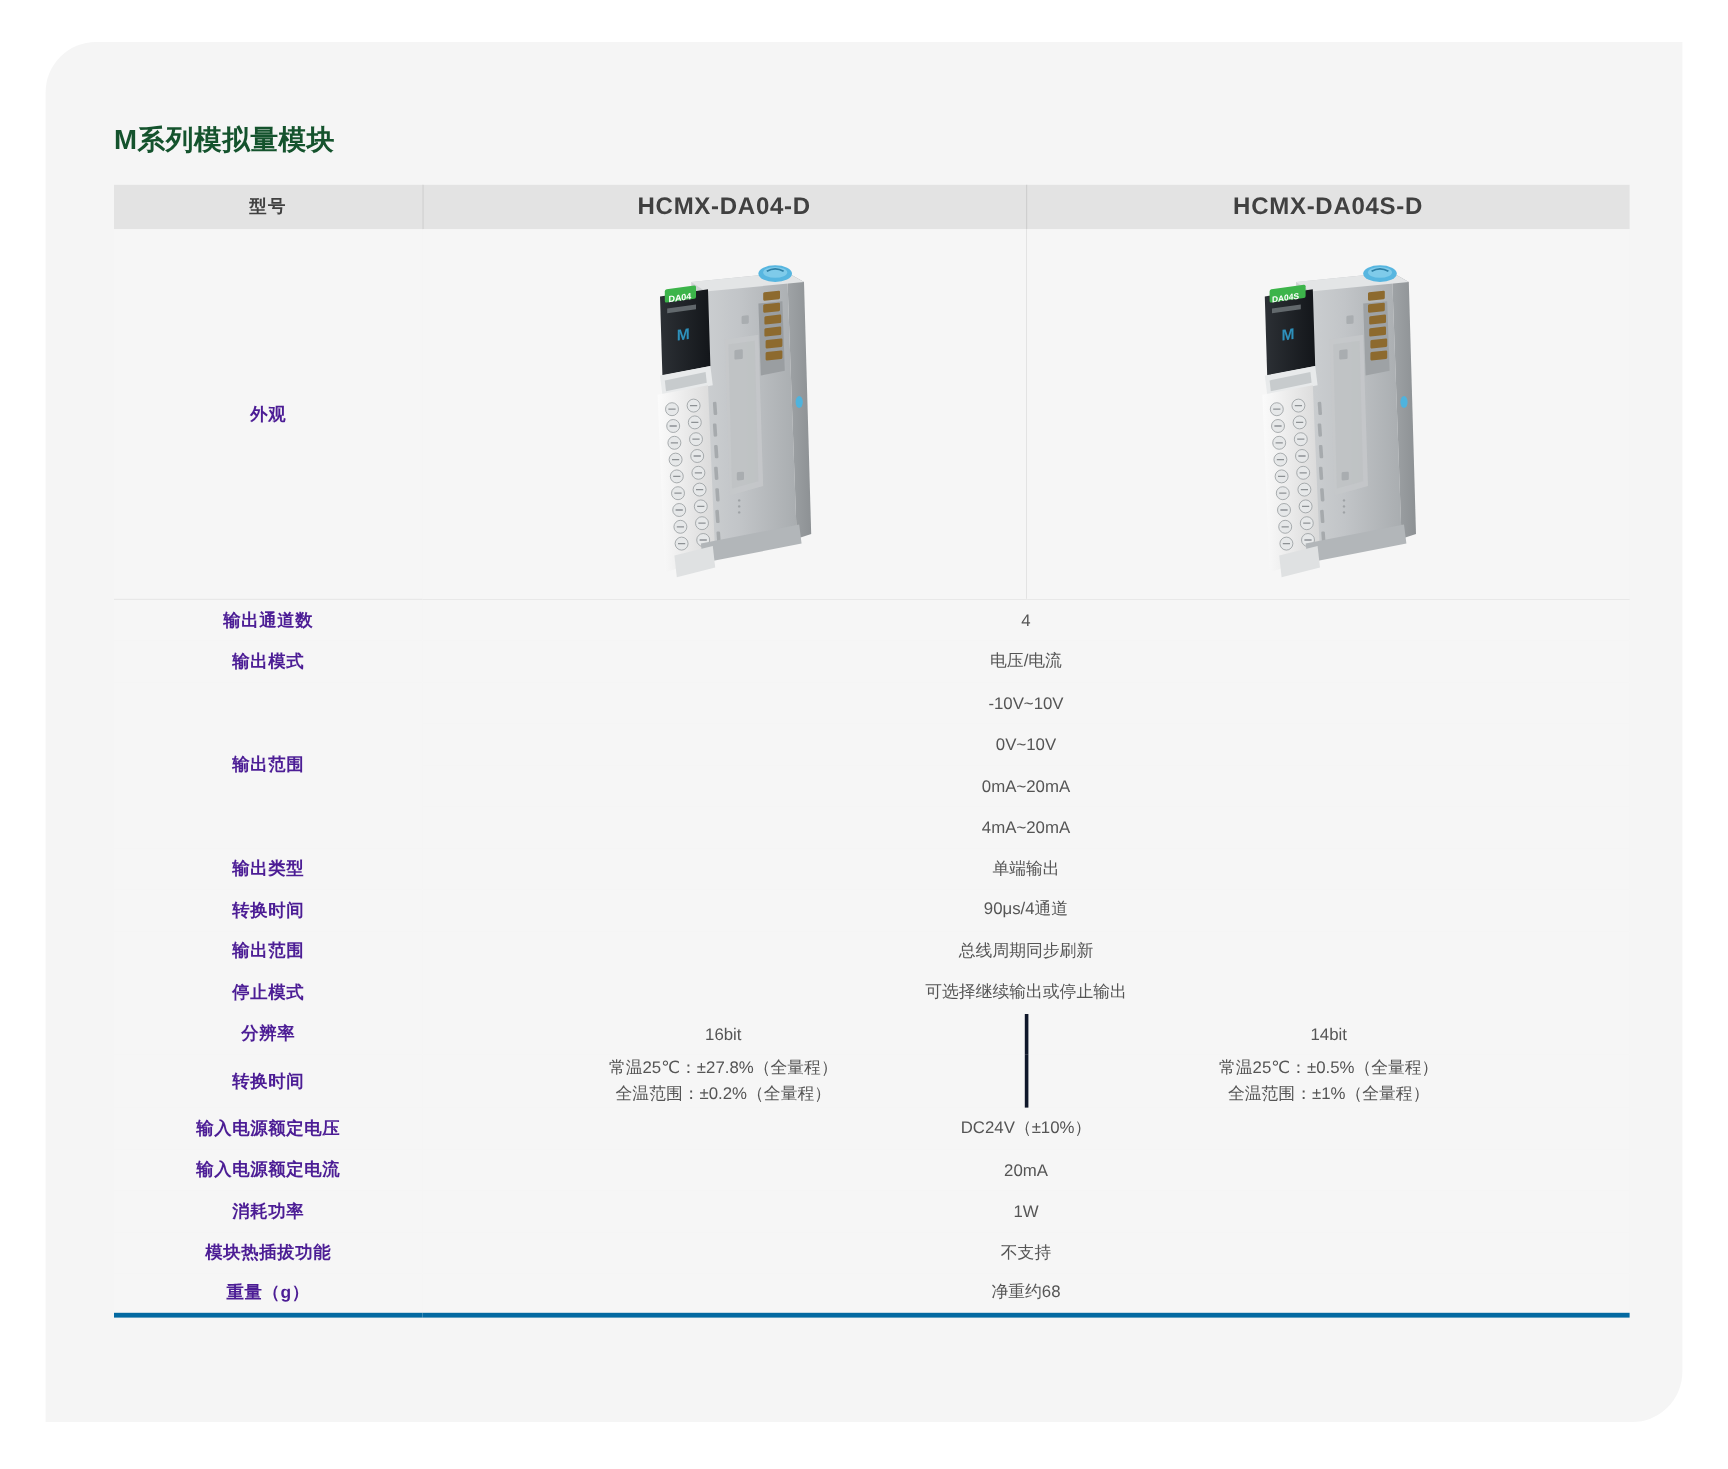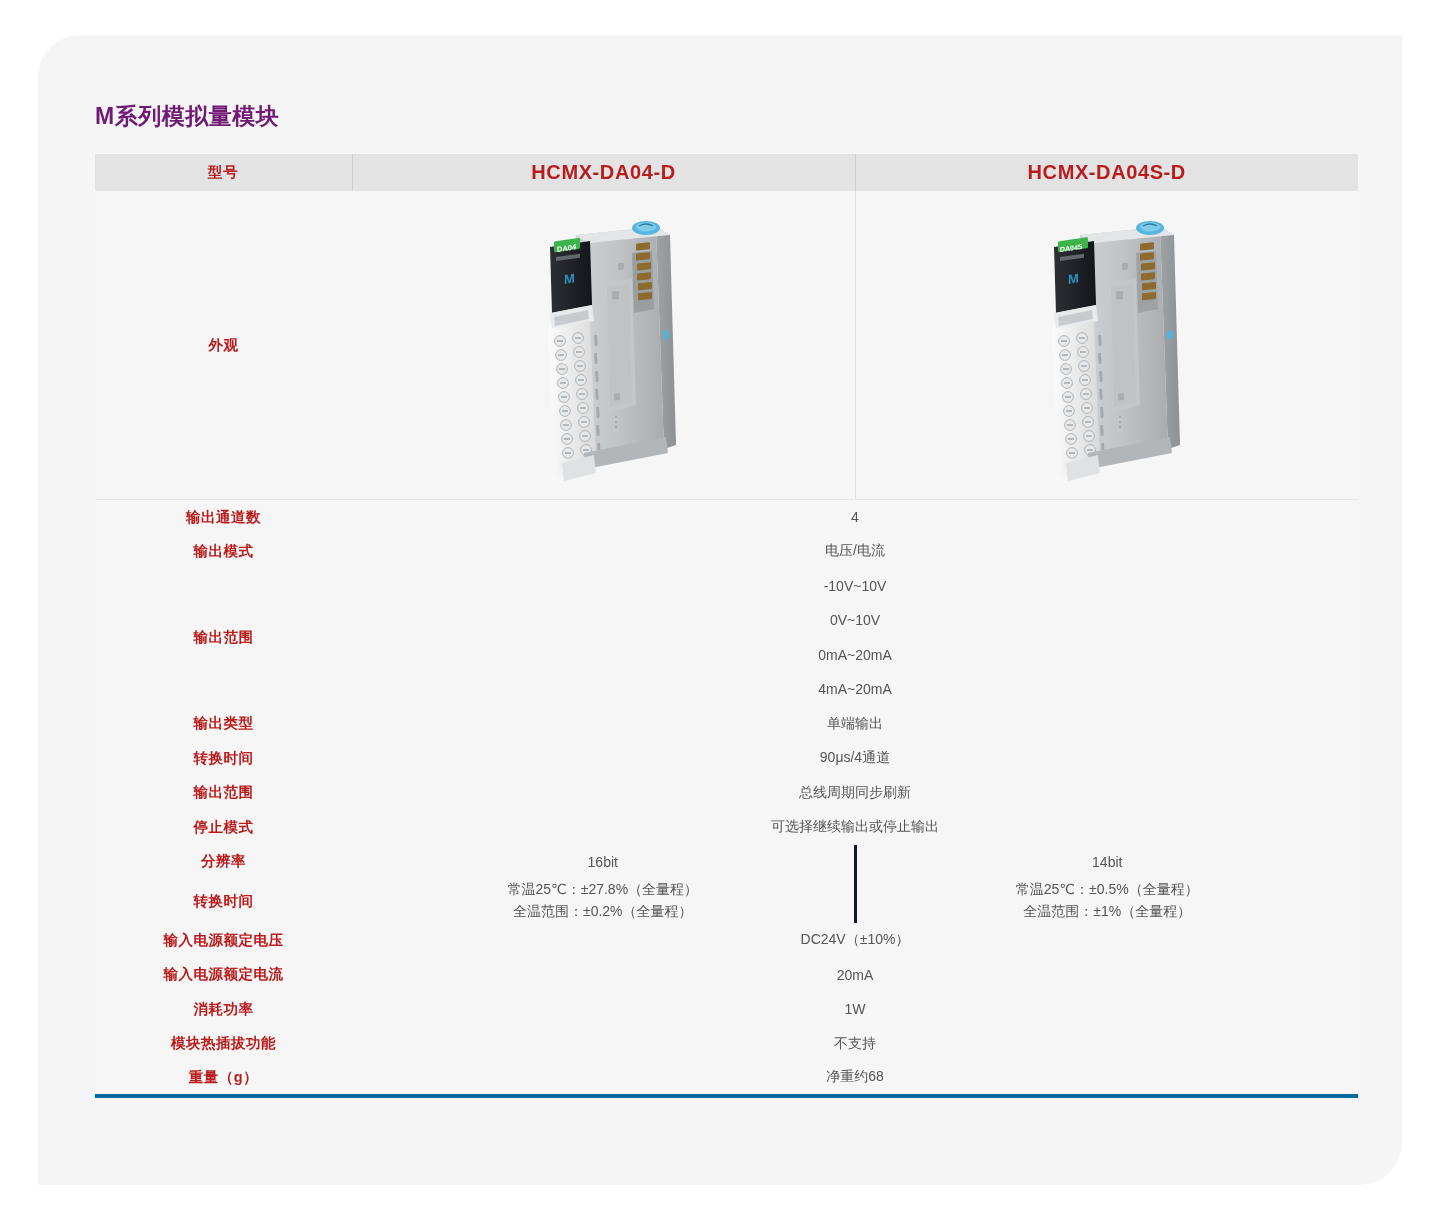--- a/index.html
+++ b/index.html
@@ -17,21 +17,21 @@
     width: 1364px; height: 1150px;
     background: #f5f5f5;
     border-radius: 42px 0 42px 0;
   }
 
   .title {
     position: absolute;
     left: 57px; top: 66px;
     font-size: 23px;
     font-weight: bold;
-    color: #701a75;
+    color: #14532d;
     letter-spacing: 0.5px;
   }
 
   
   .spec-table {
     position: absolute;
     left: 57px; top: 119px;
     width: 1263px;
     border-collapse: collapse;
     table-layout: fixed;
@@ -46,42 +46,42 @@
     vertical-align: middle;
     text-align: center;
   }
 
   
   thead tr { height: 37px; }
   thead th {
     background: #e3e3e3;
     font-size: 14.5px;
     font-weight: bold;
-    color: #b91c1c;
+    color: #404040;
     border-top: 2px solid #8c8c8c;
     border-bottom: 1px solid #d0d0d0;
   }
   thead th.h-label { letter-spacing: 1px; }
   thead th.h-model {
     font-size: 20px;
     letter-spacing: 0.6px;
     border-left: 1px solid #cfcfcf;
   }
 
   
   tbody td {
     background: #f6f6f6;
     border-bottom: 1px solid #e8e8e8;
     font-size: 14px;
     color: #4a4a4a;
   }
   tbody td.lbl {
     font-size: 14.5px;
     font-weight: bold;
-    color: #b91c1c;
+    color: #4c1d95;
     letter-spacing: 0.5px;
   }
   tbody td.val { color: #555; font-size: 14px; }
   tbody td.divided { border-left: 3px solid #0f172a; }
   tbody tr.data-row { height: 34.5px; }
   tbody tr.tall-row { height: 44px; }
   tbody tr:last-child td { border-bottom: 4px solid #0369a1; }
 
   .acc-line { display: block; line-height: 1.55; }
 

